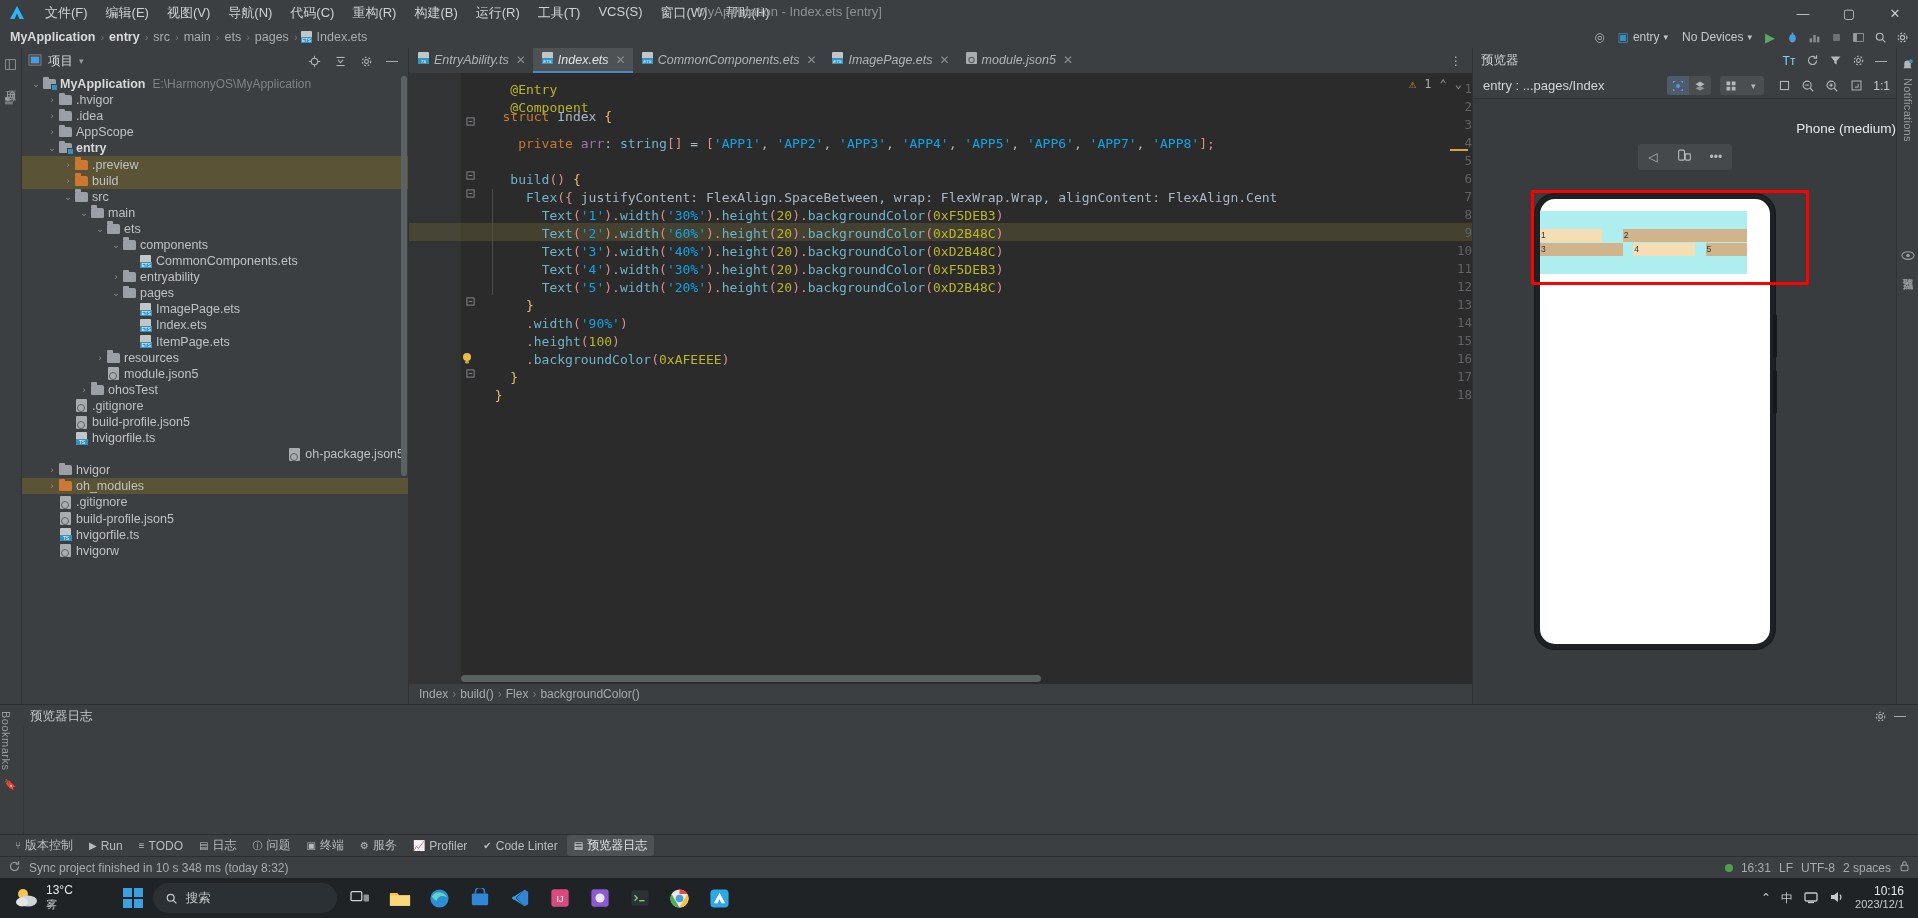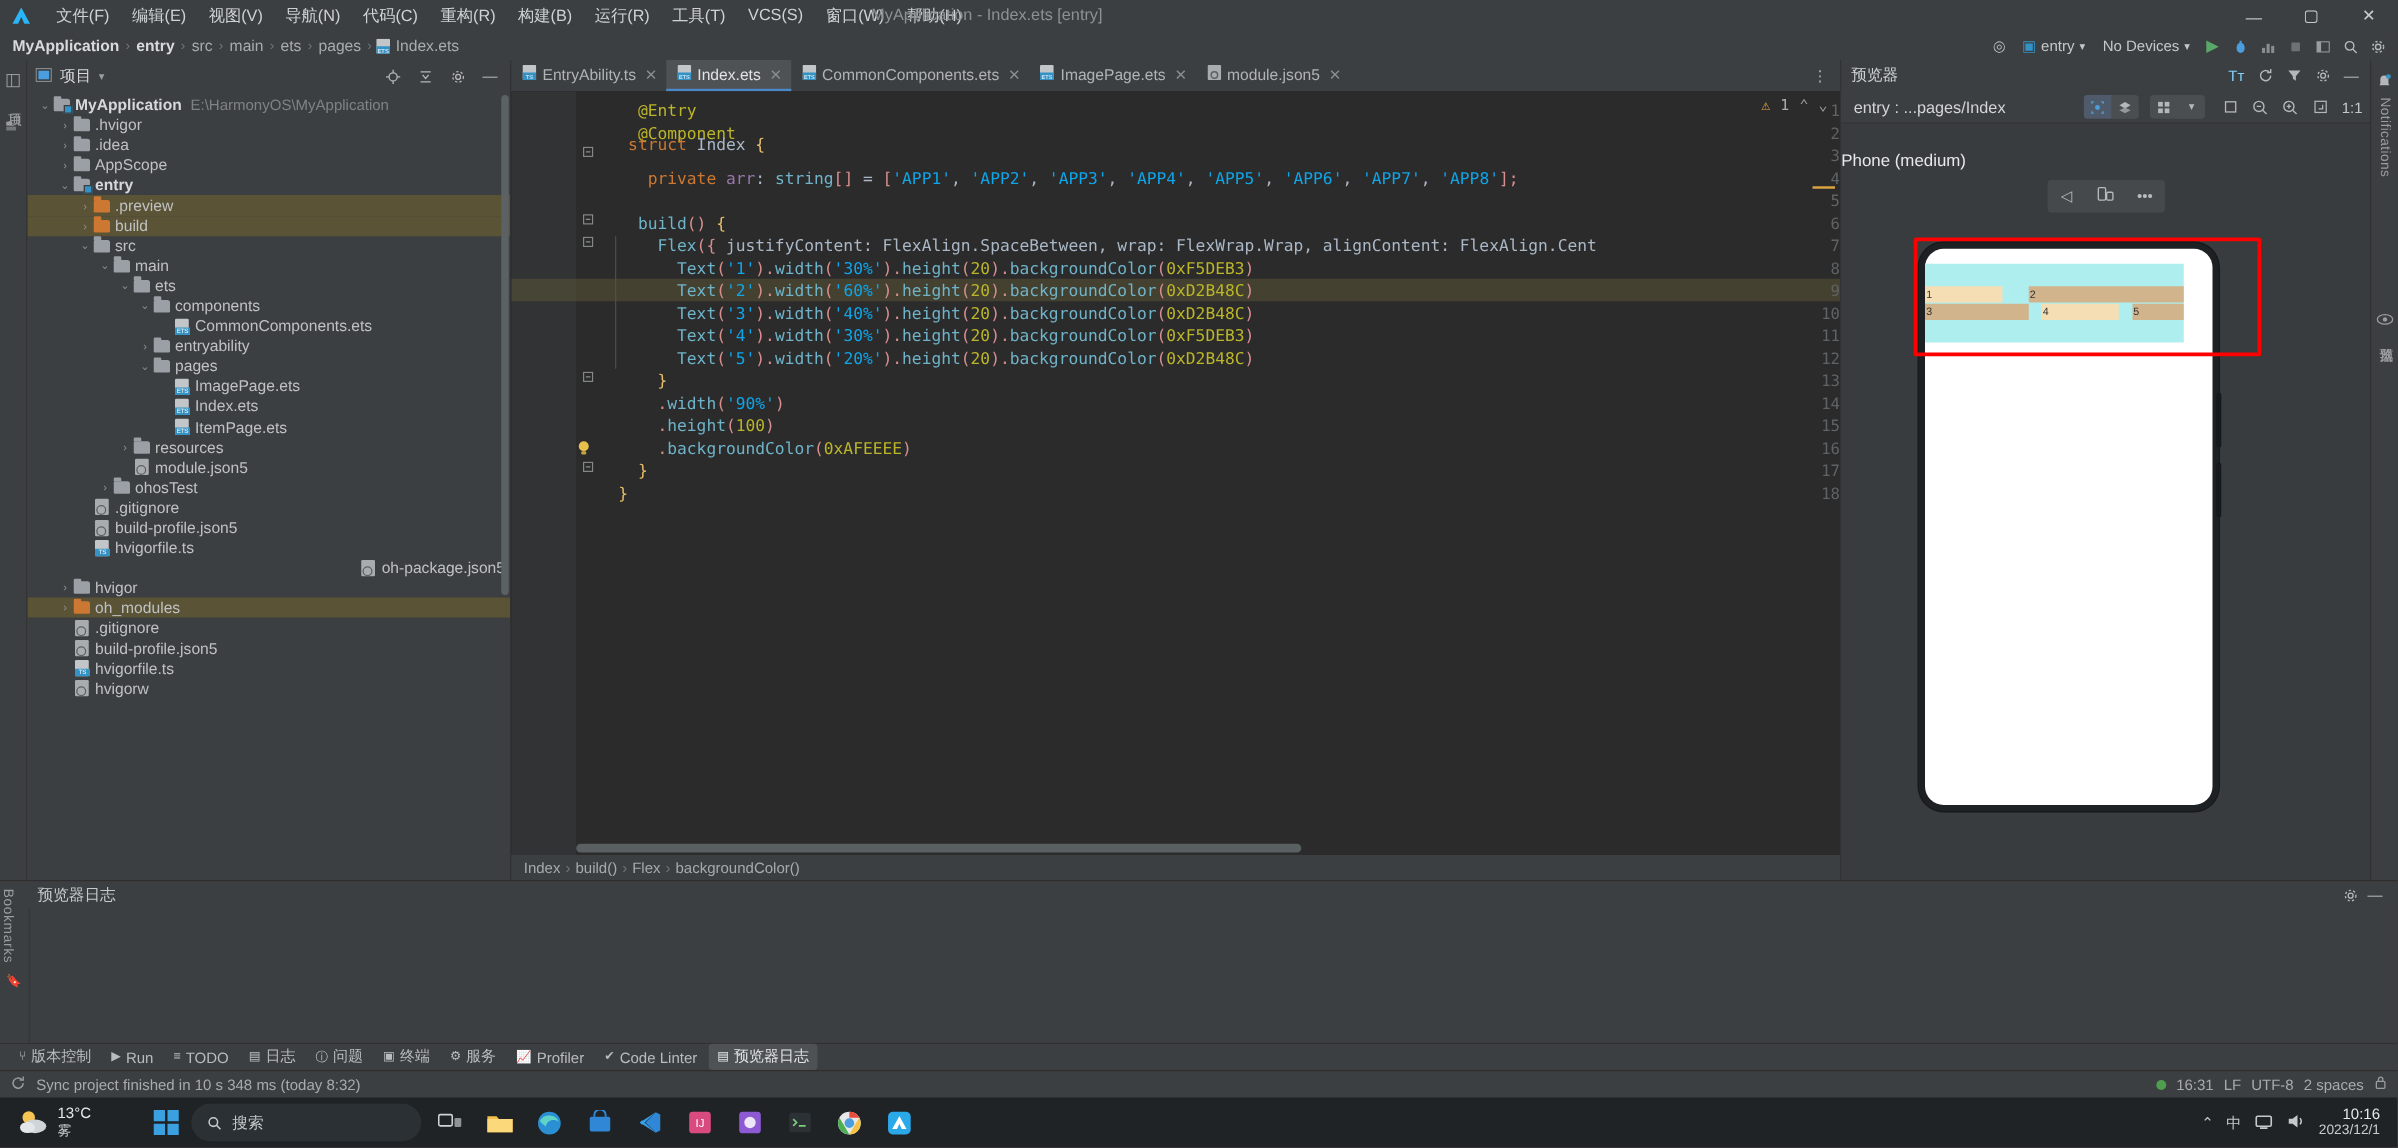--- a/index.html
+++ b/index.html
@@ -70,21 +70,21 @@
   .fileic.json { background:#a9acae; } .fileic.json:after { content:''; background:none;}
   .jsonglyph { position:absolute; left:1px; bottom:0px; width:8px; height:8px; border:1.5px solid #5c6063; border-radius:50%;}
   .proj-scroll { position:absolute; right:0; top:0; width:9px; bottom:0;}
   .proj-thumb { position:absolute; right:1px; top:2px; width:6px; height:400px; background:#5c6164; border-radius:3px;}
 
   
   .editor { flex:1 1 auto; display:flex; flex-direction:column; min-width:0; background:#2b2b2b;
             border-left:1px solid #323232;}
   .tabs { height:25px; background:#3c3f41; display:flex; align-items:stretch; flex:0 0 25px; position:relative;}
   .tab { display:flex; align-items:center; gap:5px; padding:0 7px 0 9px; font-size:12.5px; color:#b0b3b5;
-         border-bottom:2px solid transparent; white-space:nowrap;}
+         border-bottom:2px solid transparent; white-space:nowrap;font-style:italic;}
   .tab.active { background:#4e5254; color:#e0e2e3; border-bottom:2px solid #4a88c7;}
   .tab .x { color:#8a8e91; font-size:12px; margin-left:2px;}
   .tabs-right { margin-left:auto; display:flex; align-items:center; padding-right:6px;}
   .code-area { flex:1 1 auto; position:relative; overflow:hidden; background:#2b2b2b;
                font-family:"DejaVu Sans Mono","Liberation Mono",monospace; font-size:13px;}
   .inspect { position:absolute; right:10px; top:4px; display:flex; align-items:center; gap:8px; font-size:12px; z-index:5;}
   .warnico { color:#d9a343; font-size:12px;}
   .gutter { position:absolute; left:0; top:0; bottom:0; width:52px; background:#313335;}
   .ln { position:absolute; right:0; width:44px; text-align:right; color:#606366; font-size:12.5px;
         font-family:"DejaVu Sans Mono",monospace;}
@@ -120,21 +120,21 @@
   .pv-head { height:25px; flex:0 0 25px; display:flex; align-items:center; padding:0 5px 0 8px; gap:3px;}
   .pv-title { font-size:12.5px; color:#cfd2d4; }
   .pv-head .sp { flex:1; }
   .pv-bar2 { height:26px; flex:0 0 26px; display:flex; align-items:center; padding:0 6px 0 10px; gap:4px;
              background:#3c3f41; border-bottom:1px solid #323232;}
   .pv-path { font-size:13px; color:#d3d5d6;}
   .seg { display:flex; background:#4a4e51; border-radius:3px; overflow:hidden;}
   .seg .sg { width:22px; height:19px; display:flex; align-items:center; justify-content:center; font-size:11px; color:#b5b8ba;}
   .seg .sg.on { background:#4f5b6b; color:#4a9ede;}
   .pv-canvas { flex:1 1 auto; background:#393c3e; position:relative; overflow:hidden;}
-  .dev-label { text-align:left; color:#e6e8e9; font-size:13.5px; margin-top:22px;}
+  .dev-label { text-align:right; color:#e6e8e9; font-size:13.5px; margin-top:22px;}
   .dev-ctrls { width:94px; height:26px; margin:8px auto 0; background:#45494c; border-radius:3px;
                display:flex; align-items:center; }
   .dev-ctrls div { flex:1; text-align:center; color:#b7babc; font-size:12px; }
   .phone { position:absolute; left:62px; top:95px; width:240px; height:455px; background:#1e2124;
            border-radius:20px; padding:5px; box-shadow:0 0 0 1px #16181a;}
   .phone-screen { width:100%; height:100%; background:#ffffff; border-radius:15px; overflow:hidden; position:relative;}
   .flexbox { position:absolute; left:0; top:12px; width:90%; height:63px; background:#AFEEEE;}
   .tbox { position:absolute; height:13px; font-size:8.5px; color:#333; line-height:13px; padding-left:1px;
           font-family:"Liberation Sans",sans-serif;}
   .redbox { position:absolute; left:0px; top:0px; border:3px solid #ff0000; border-radius:2px;}

